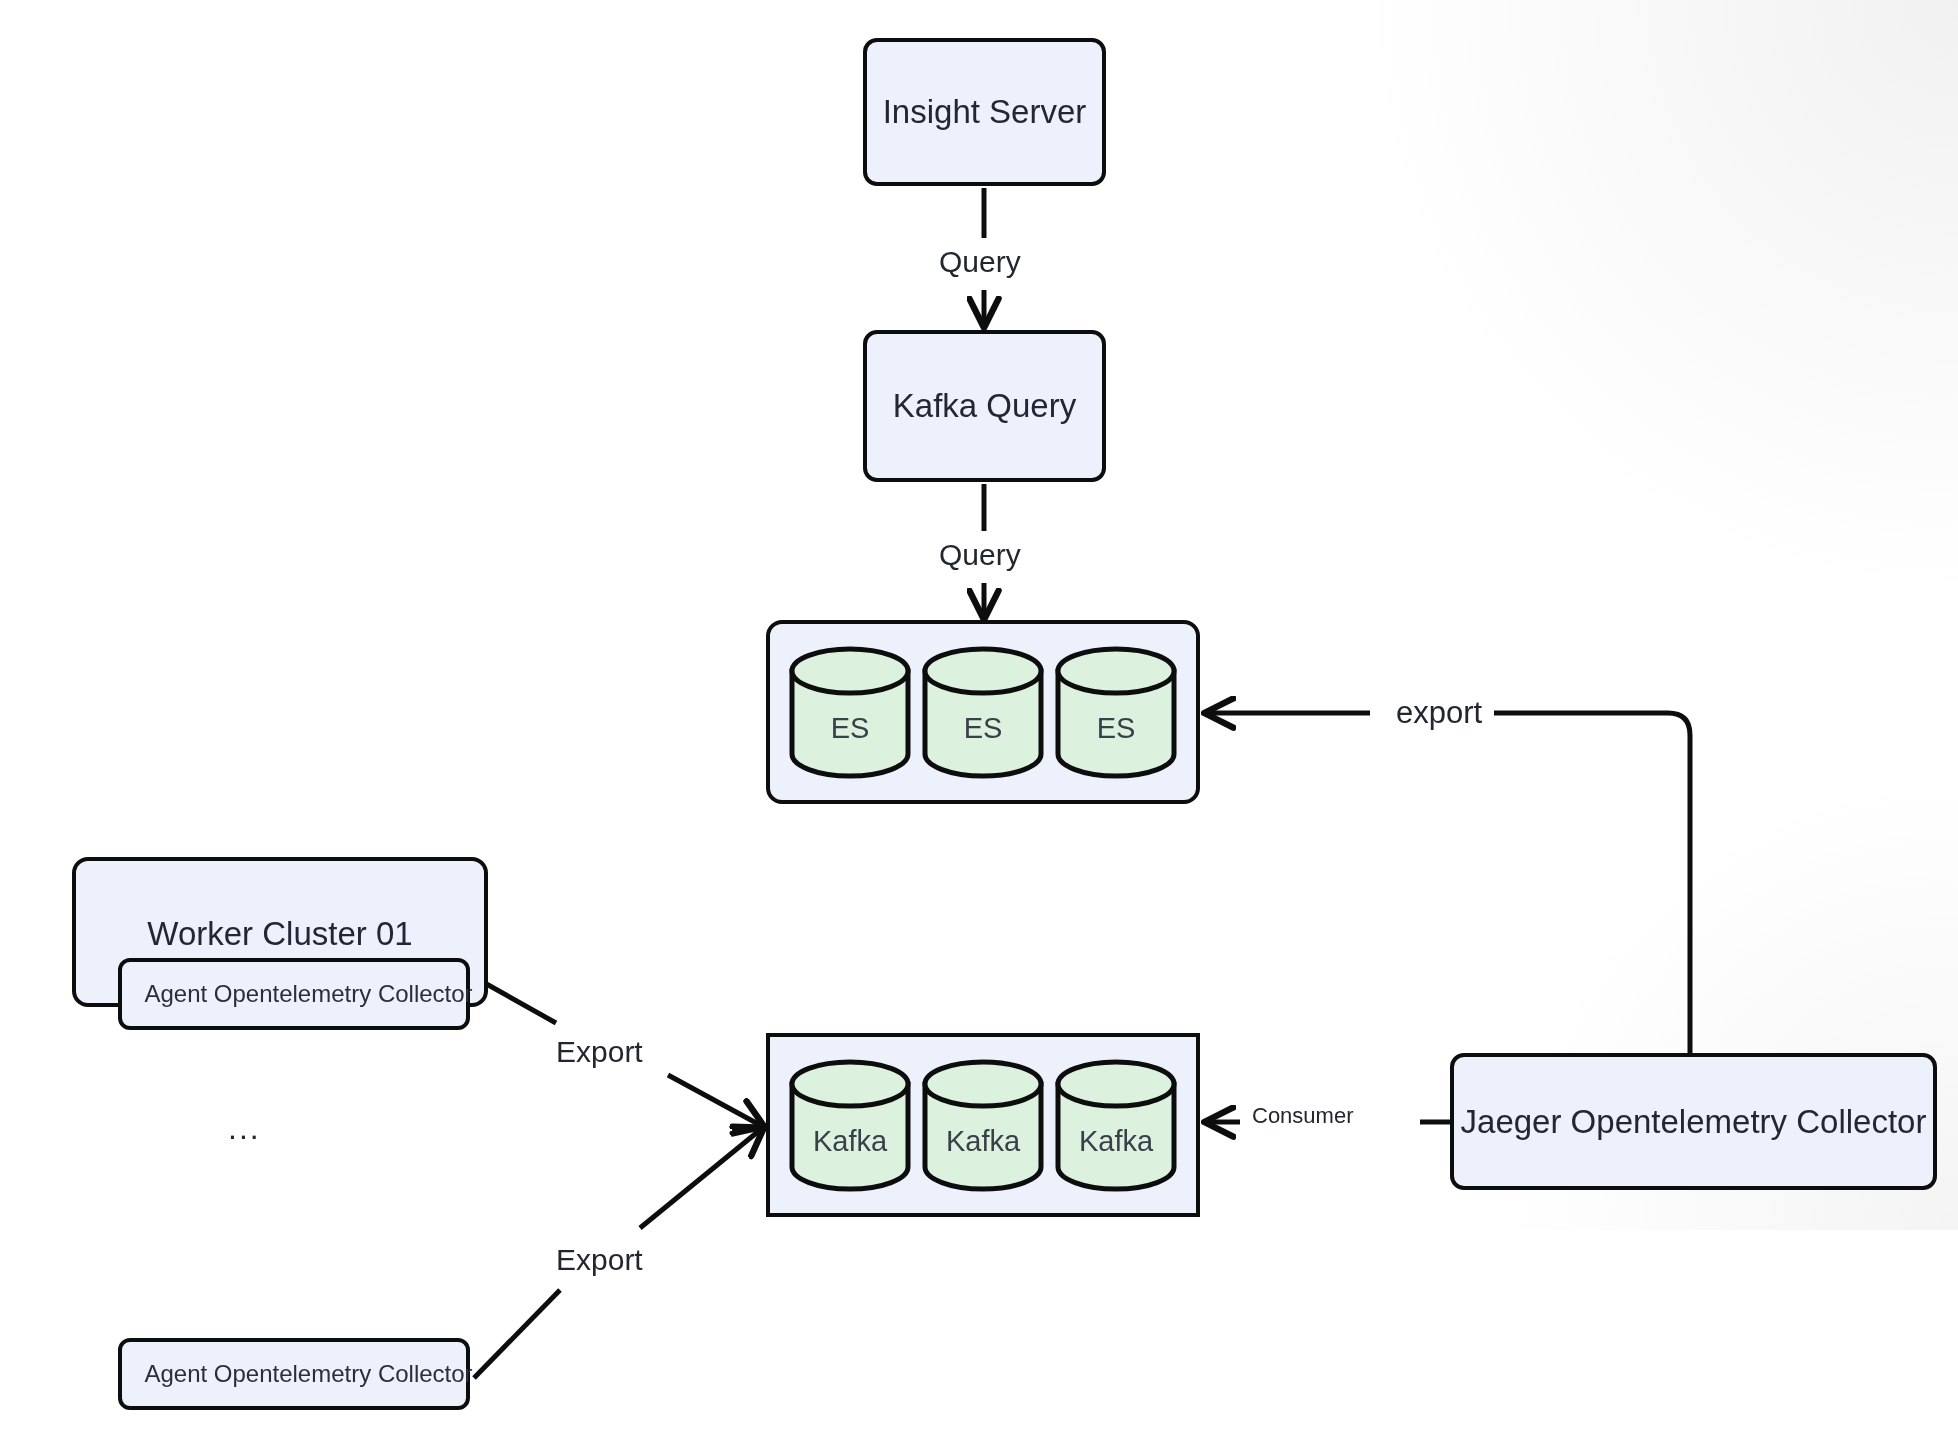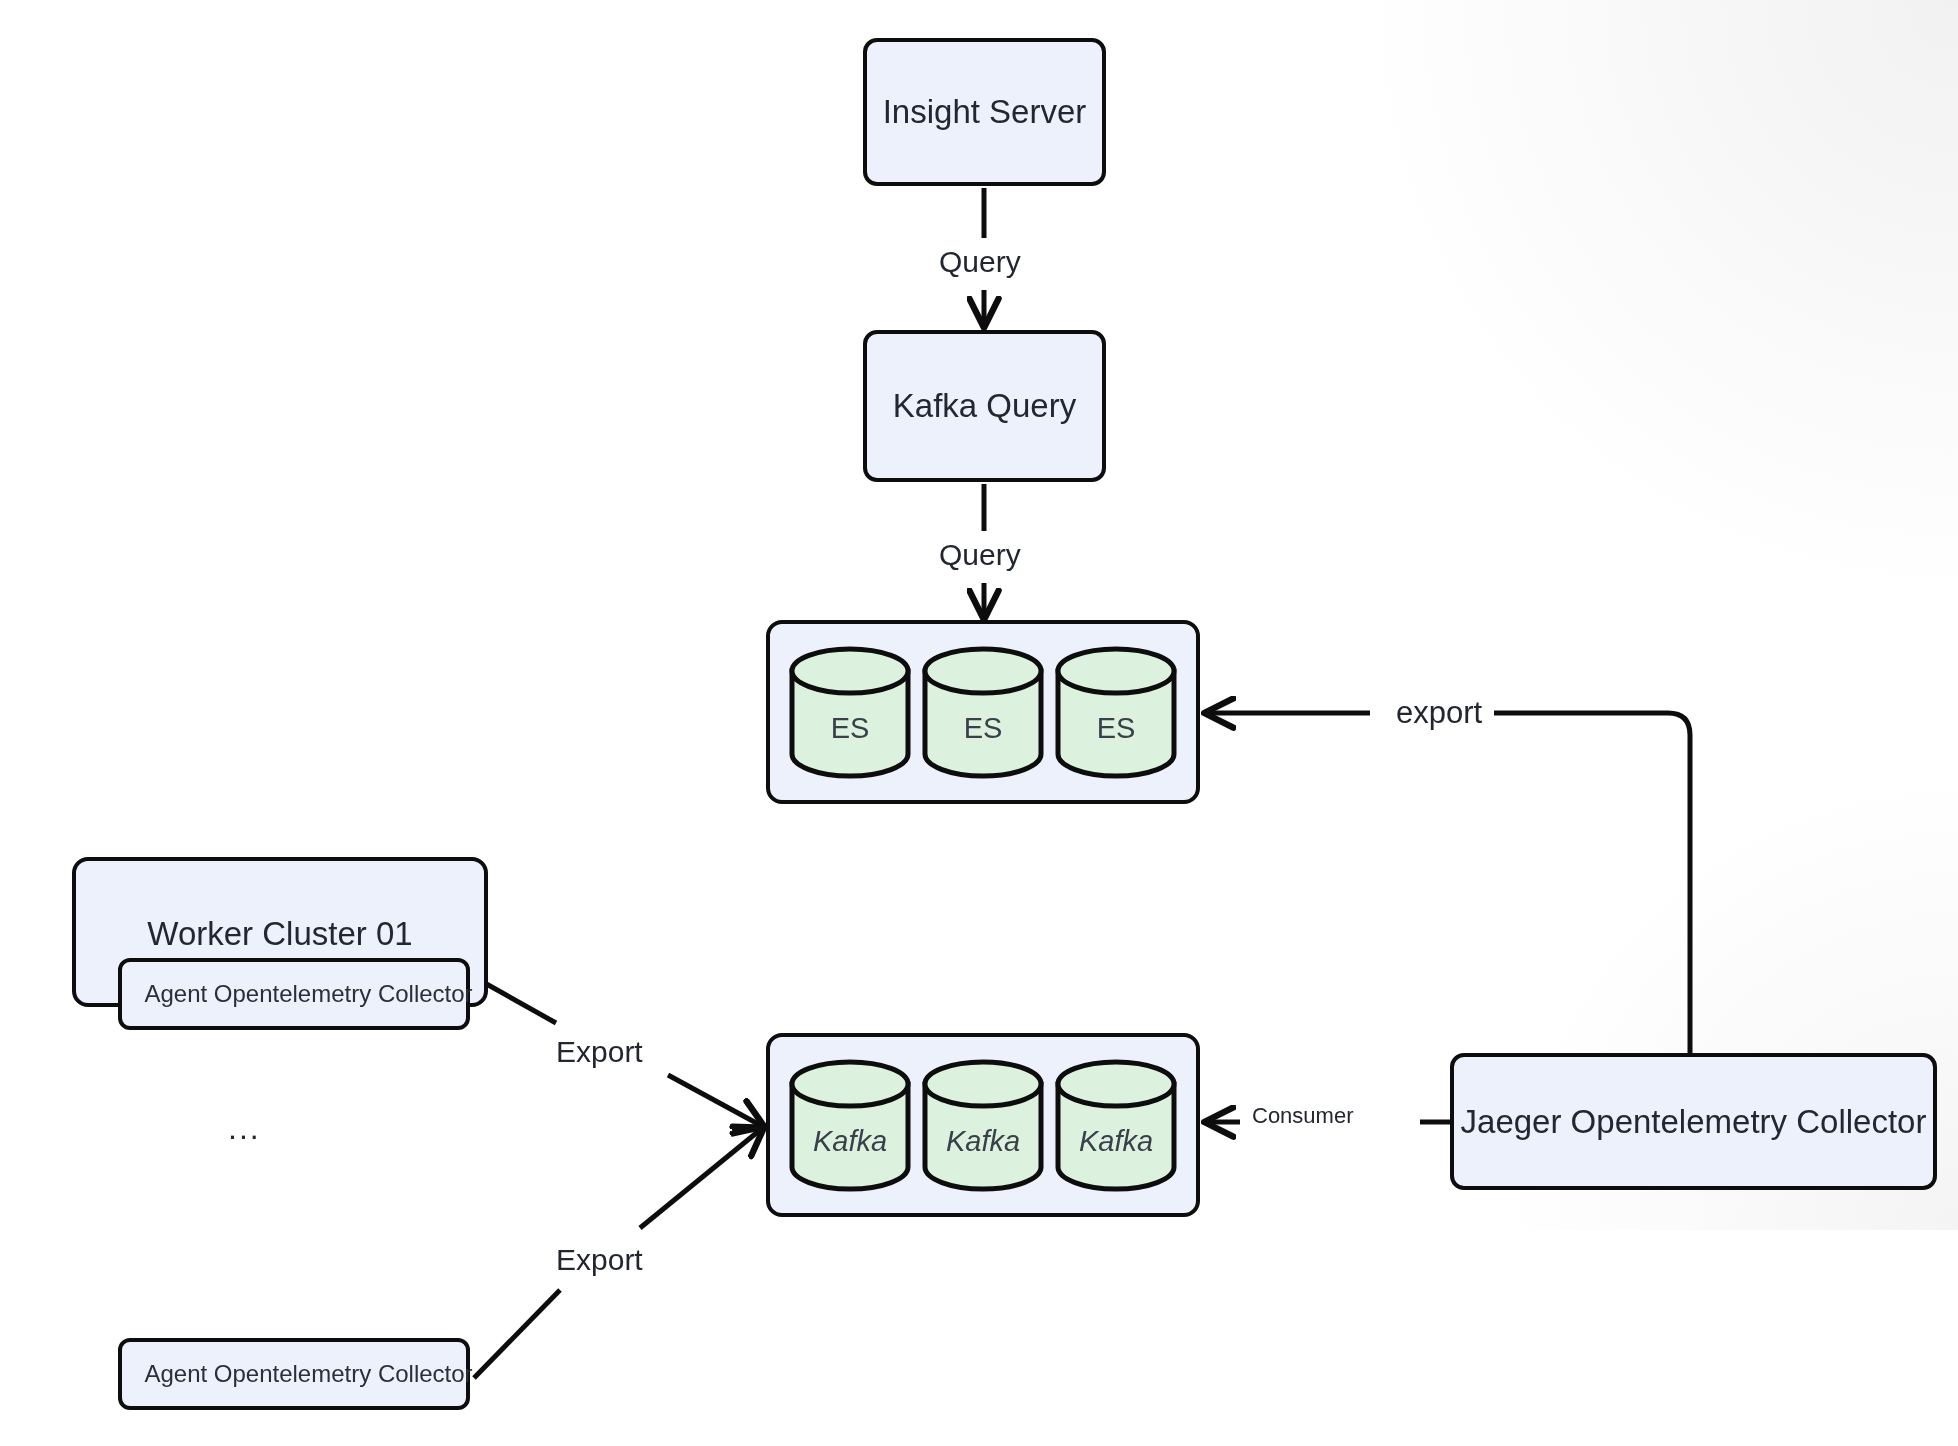--- a/index.html
+++ b/index.html
@@ -60,25 +60,24 @@
   #es-cluster {
     left: 766px; top: 620px; width: 434px; height: 184px;
     border-radius: 16px;
     align-items: center;
     justify-content: space-between;
     padding: 0 14px;
   }
   
   #kafka-cluster {
     left: 766px; top: 1033px; width: 434px; height: 184px;
-    border-radius: 16px;
+    border-radius: 0;
     align-items: center;
     justify-content: space-between;
     padding: 0 14px;
-    font-style: italic;
   }
   .cyl-row {
     display: flex;
     align-items: center;
     justify-content: center;
     gap: 0px;
     width: 100%;
     height: 100%;
   }
   .cylinder {

